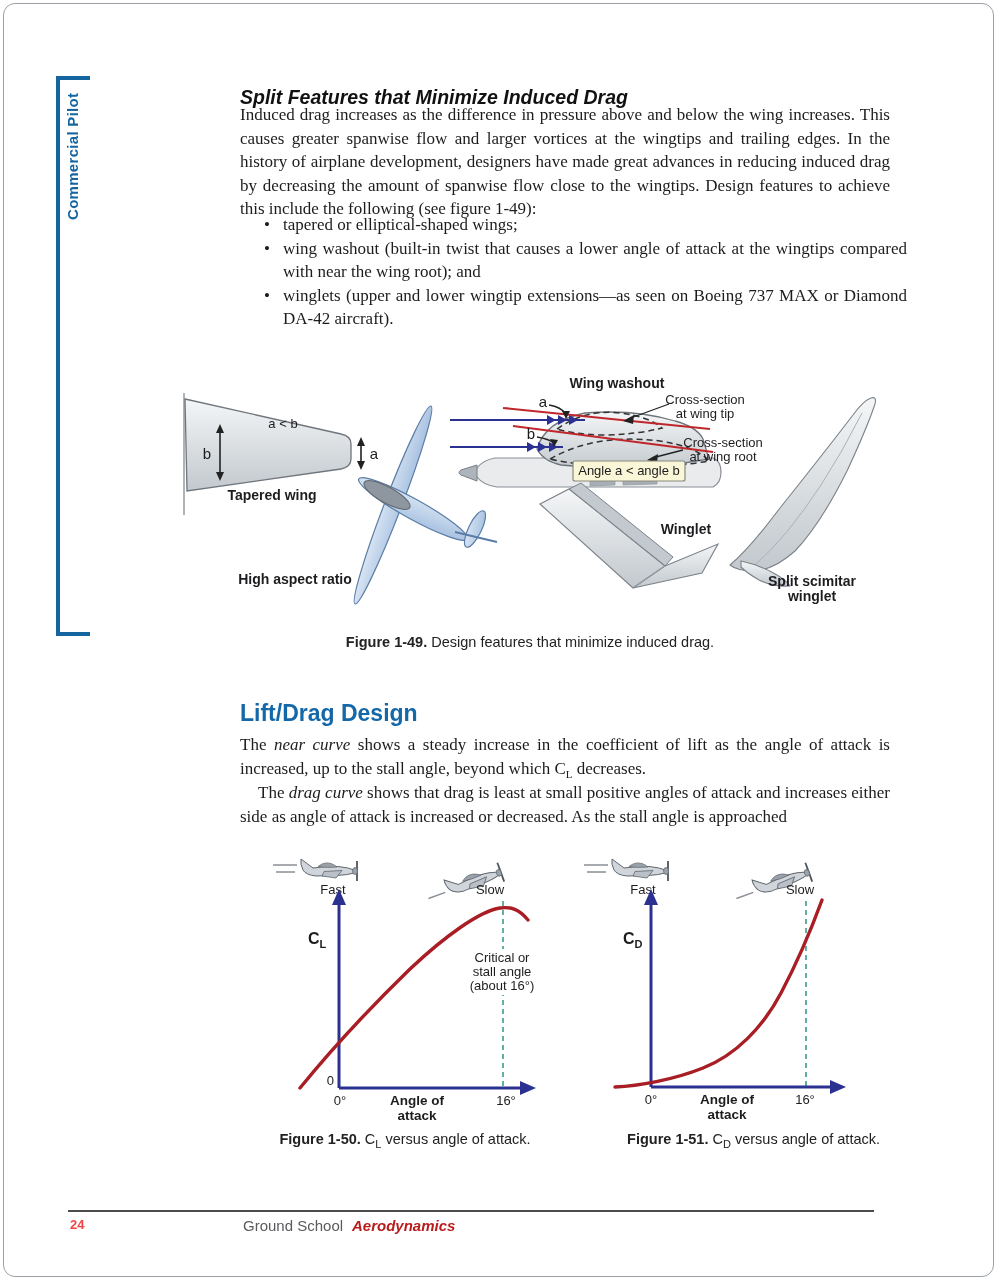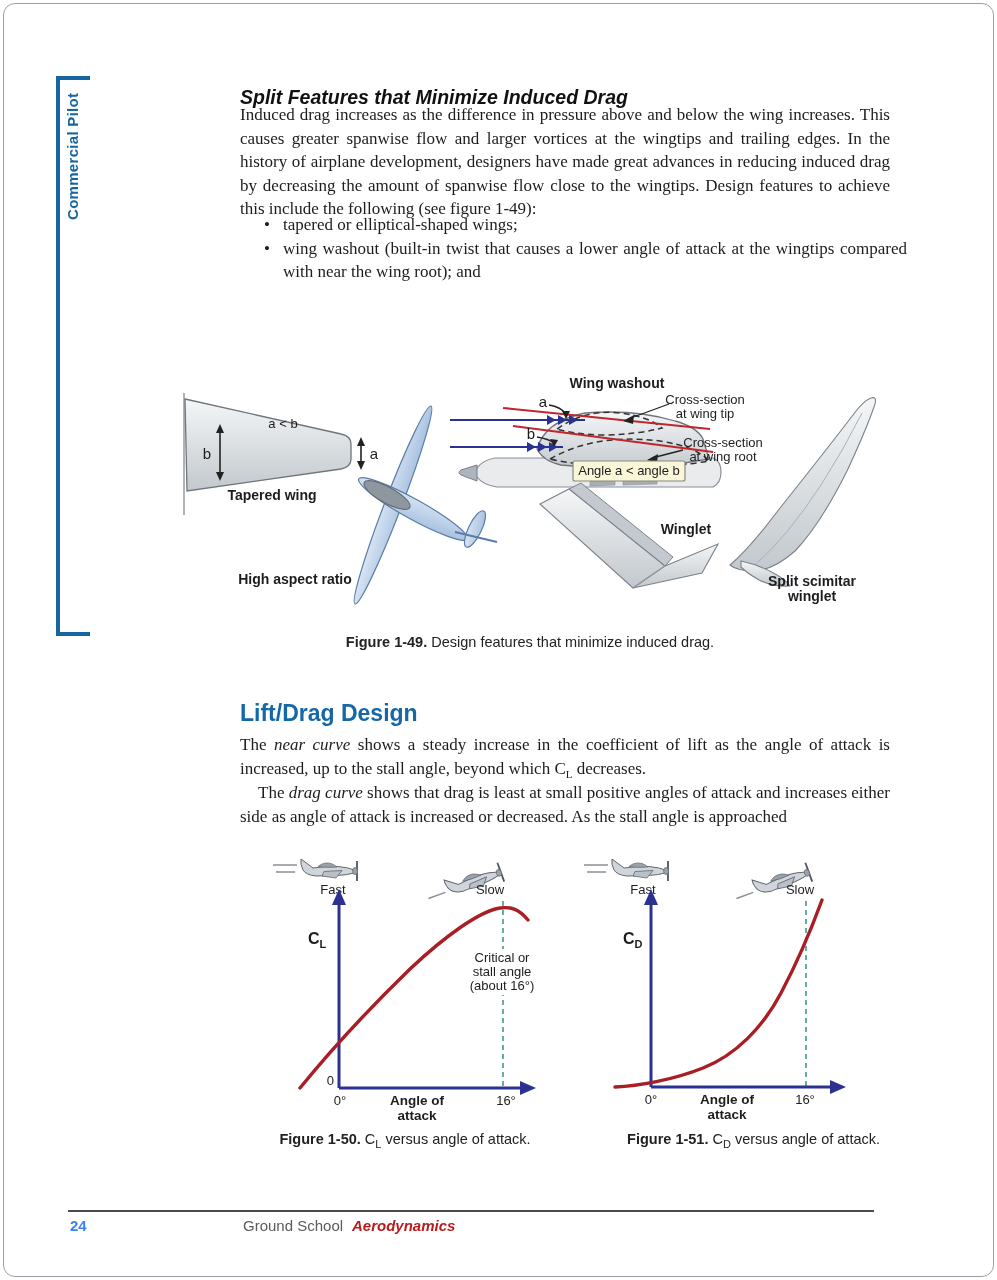--- a/index.html
+++ b/index.html
@@ -44,21 +44,21 @@
   .cap-label { font-weight:bold; }
   .fig-caption sub, .body-text sub { font-size:11px; line-height:0; }
   .h2 {
     position:absolute; left:240px; top:700px; margin:0;
     font-family:"Liberation Sans", sans-serif; font-weight:bold; font-size:23px; color:#1568a8;
   }
   .p1 { top:733px; }
   .p2 { top:781px; text-indent:18px; }
   
   .footer-line { position:absolute; left:68px; top:1210px; width:806px; height:2px; background:#4a4c4e; }
-  .footer-pagenum { position:absolute; left:70px; top:1217px; font-family:"Liberation Sans", sans-serif; font-weight:bold; font-size:15px; color:#3b82f6; }
+  .footer-pagenum { position:absolute; left:70px; top:1217px; font-family:"Liberation Sans", sans-serif; font-weight:bold; font-size:13px; color:#ef4444; }
   .footer-book { position:absolute; left:243px; top:1217px; font-family:"Liberation Sans", sans-serif; font-size:15px; color:#5a5b5d; }
   .footer-chapter { position:absolute; left:352px; top:1217px; font-family:"Liberation Sans", sans-serif; font-weight:bold; font-size:15px; color:#b91c1c;font-style:italic; }
   
   svg text { font-family:"Liberation Sans", sans-serif; fill:#1d1d1f; }
   .figlbl   { font-size:13px; text-anchor:middle; }
   .figlbl-b { font-size:14px; font-weight:bold; text-anchor:middle; }
   .ab-lbl   { font-size:15px; text-anchor:middle; }
   .dashline { stroke:#333333; stroke-width:1.5; stroke-dasharray:6 4; fill:none; }
   .redline  { stroke:#c0272d; stroke-width:2.2; }
   .bluearrow{ stroke:#2b3190; stroke-width:2.2; }
@@ -97,20 +97,21 @@
   <div class="bracket-line"></div>
   <div class="bracket-tick-top"></div>
   <div class="bracket-tick-bottom"></div>
   <div class="sidebar-label">Commercial Pilot</div>
 
   <h1 class="h1">Split Features that Minimize Induced Drag</h1>
   <p class="body-text intro">Induced drag increases as the difference in pressure above and below the wing increases. This causes greater spanwise flow and larger vortices at the wingtips and trailing edges. In the history of airplane development, designers have made great advances in reducing induced drag by decreasing the amount of spanwise flow close to the wingtips. Design features to achieve this include the following (see figure 1-49):</p>
   <ul class="bullets">
     <li><span>tapered or elliptical-shaped wings;</span></li>
     <li><span>wing washout (built-in twist that causes a lower angle of attack at the wingtips compared with near the wing root); and</span></li>
+    <li><span>winglets (upper and lower wingtip extensions—as seen on Boeing 737 MAX or Diamond DA-42 aircraft).</span></li>
   </ul>
 
   <svg class="fig" style="left:165px; top:373px;" width="780" height="250" viewBox="0 0 780 250">
     <defs>
       <linearGradient id="gMetal" x1="0" y1="0" x2="0" y2="1">
         <stop offset="0" stop-color="#f4f6f7"></stop>
           <stop offset="1" stop-color="#c2c8cd"></stop>
       </linearGradient>
       <linearGradient id="gBlue" x1="0" y1="0" x2="1" y2="1">
         <stop offset="0" stop-color="#e2ecf7"></stop>

